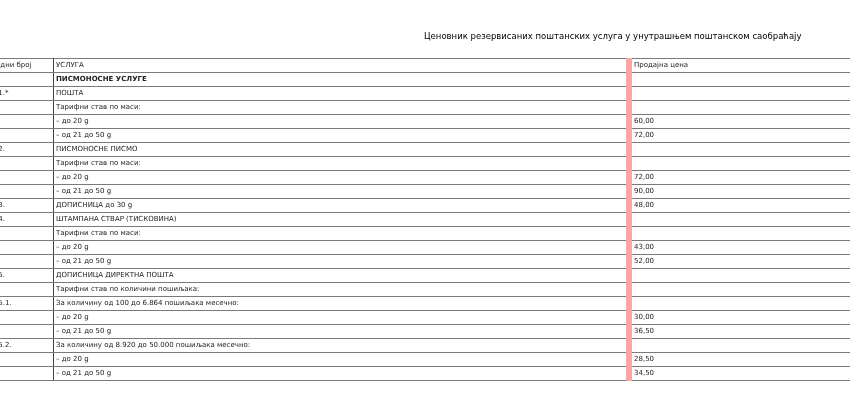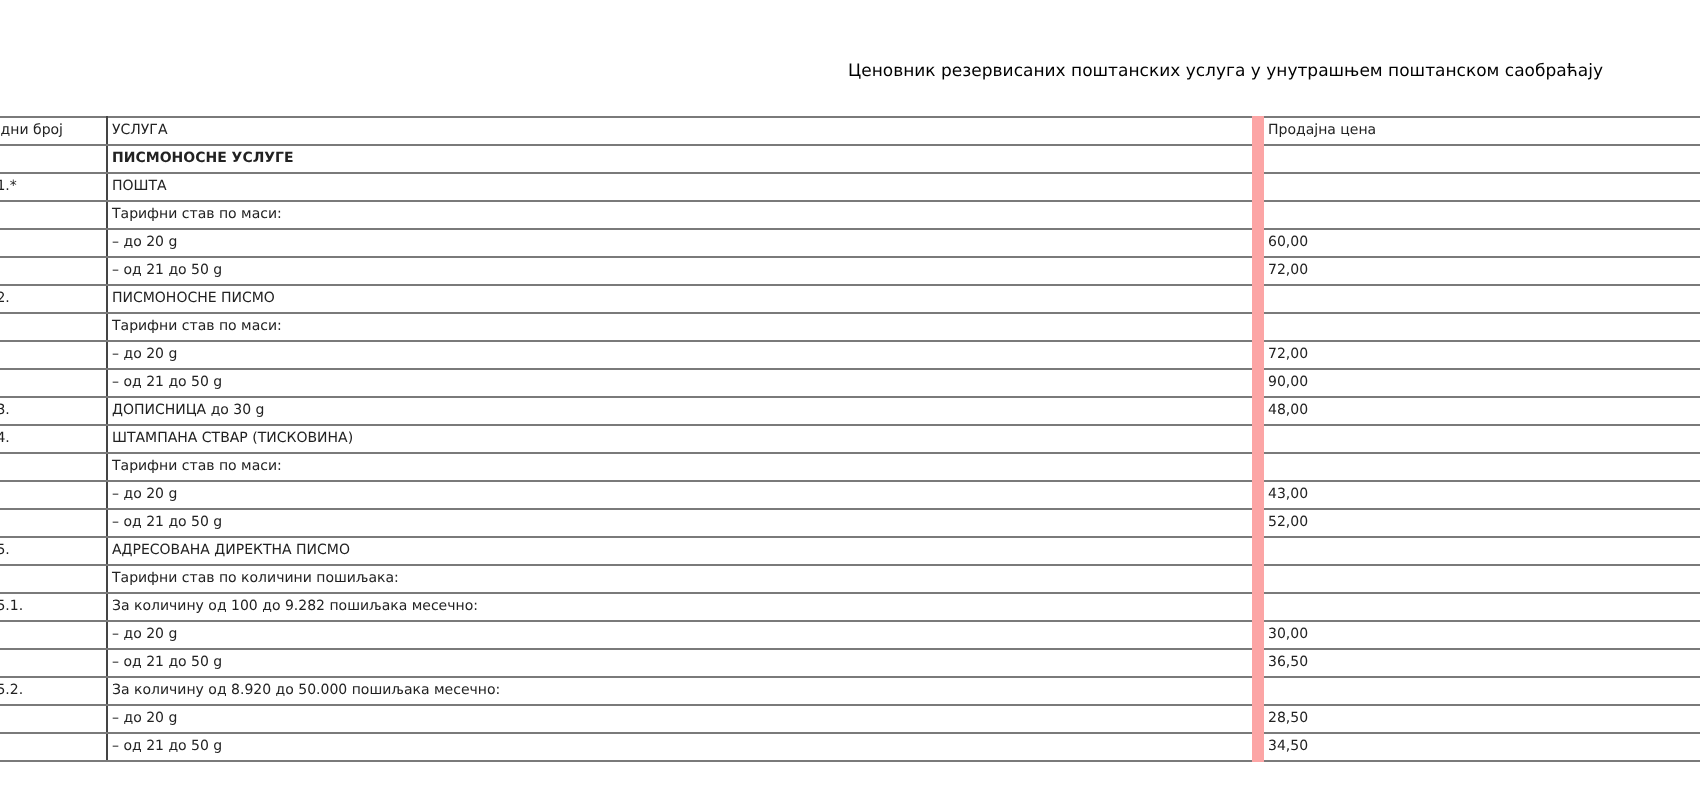--- a/index.html
+++ b/index.html
@@ -94,31 +94,31 @@
         <td class="c2">– до 20 g</td>
         <td class="c3">43,00</td>
       </tr>
       <tr>
         <td class="c1"></td>
         <td class="c2">– од 21 до 50 g</td>
         <td class="c3">52,00</td>
       </tr>
       <tr>
         <td class="c1">.5.</td>
-        <td class="c2">АДРЕСОВАНА ДИРЕКТНА ПИСМО</td>
+        <td class="c2">ДОПИСНИЦА ДИРЕКТНА ПОШТА</td>
         <td class="c3"></td>
       </tr>
       <tr>
         <td class="c1"></td>
         <td class="c2">Тарифни став по количини пошиљака:</td>
         <td class="c3"></td>
       </tr>
       <tr>
         <td class="c1">.5.1.</td>
-        <td class="c2">За количину од 100 до 9.282 пошиљака месечно:</td>
+        <td class="c2">За количину од 100 до 6.864 пошиљака месечно:</td>
         <td class="c3"></td>
       </tr>
       <tr>
         <td class="c1"></td>
         <td class="c2">– до 20 g</td>
         <td class="c3">30,00</td>
       </tr>
       <tr>
         <td class="c1"></td>
         <td class="c2">– од 21 до 50 g</td>

